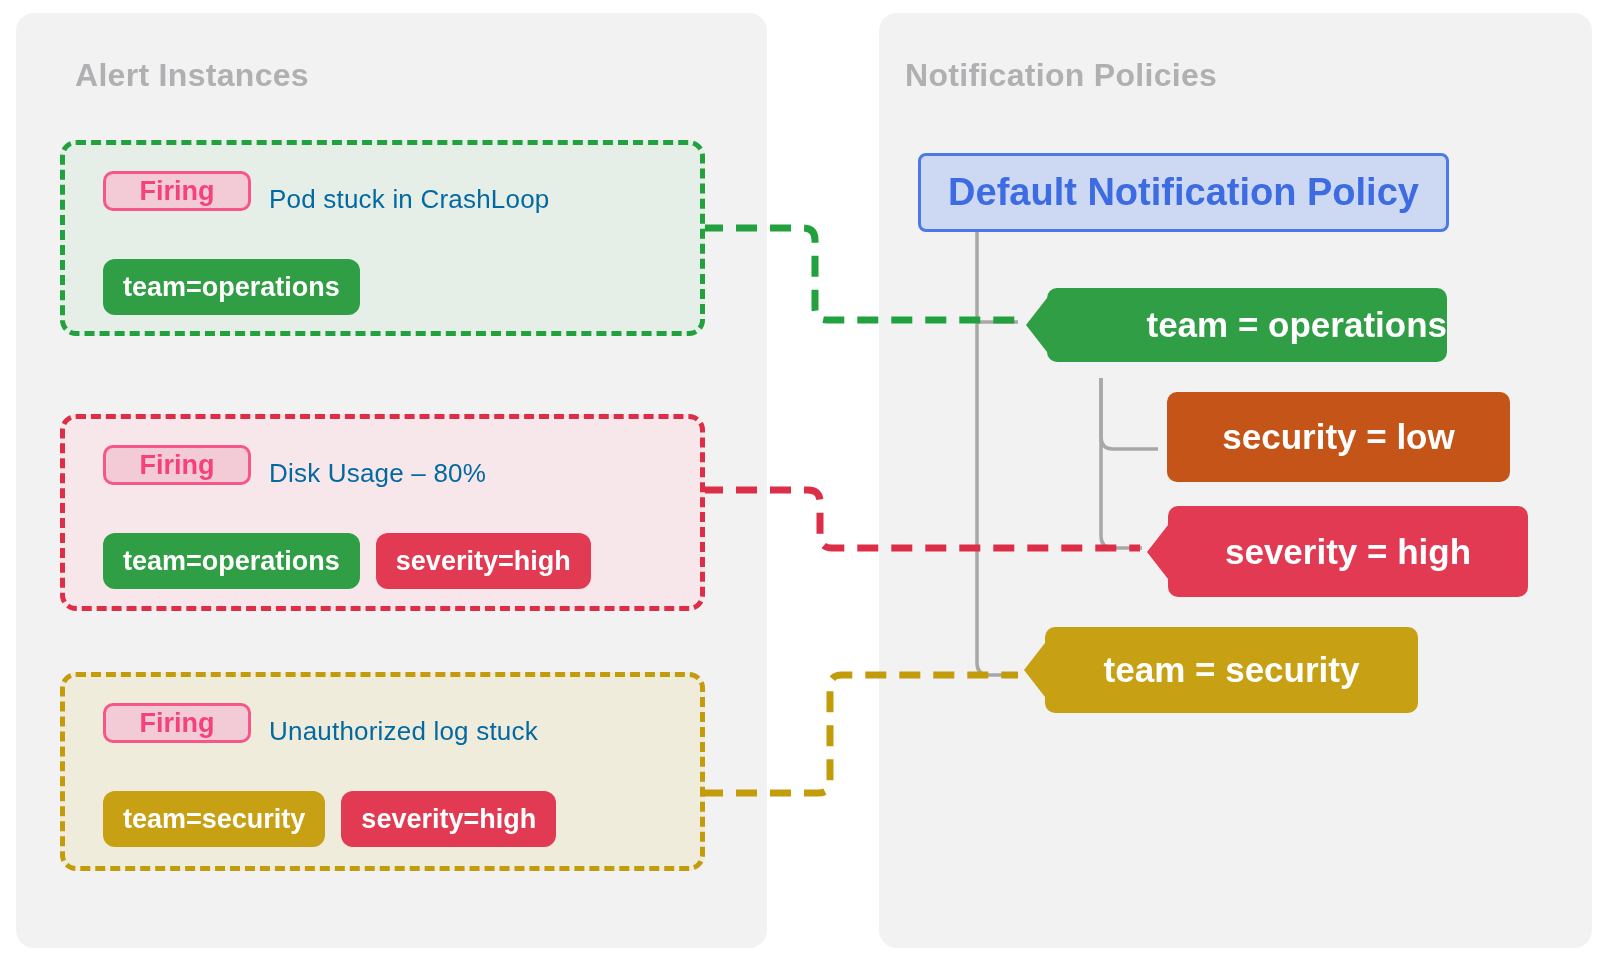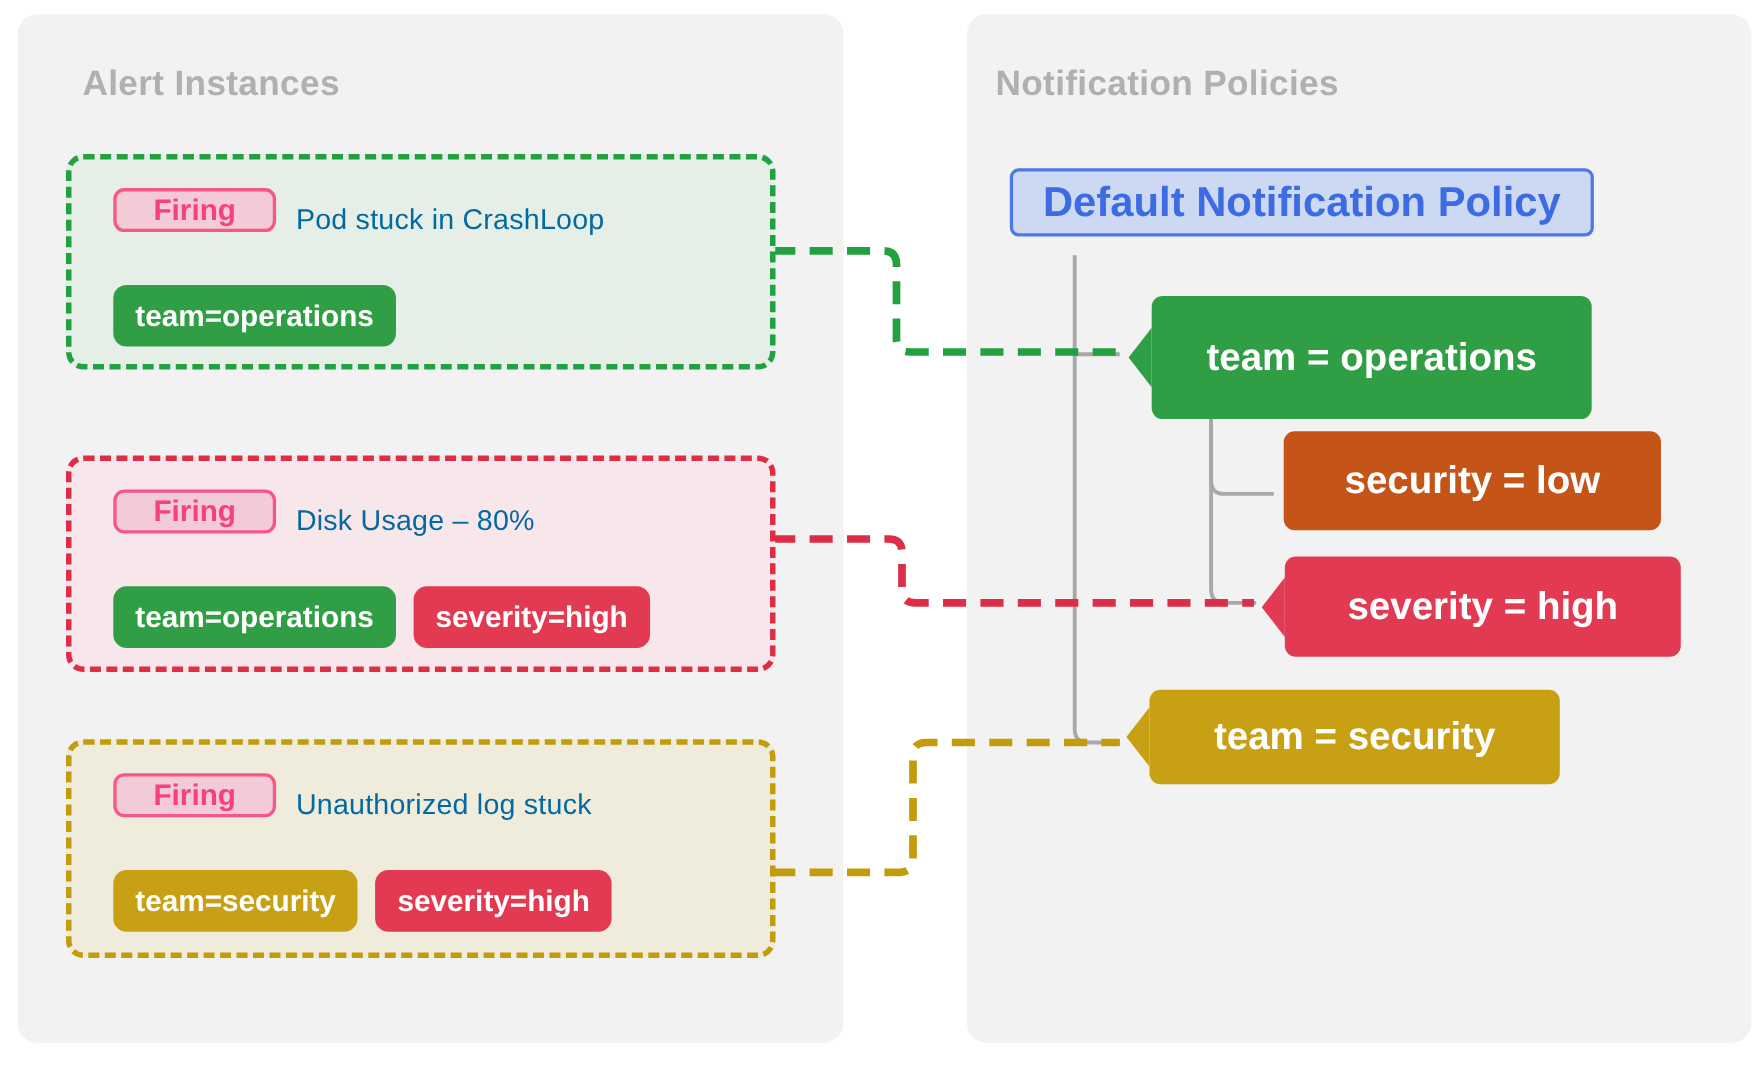--- a/index.html
+++ b/index.html
@@ -35,40 +35,40 @@
   .label{
     height:56px;display:flex;align-items:center;padding:0 20px;border-radius:12px;
     color:#ffffff;font-size:27px;font-weight:700;white-space:nowrap;
   }
   .label-green{background:#2f9e44;}
   .label-red{background:#e23a52;}
   .label-gold{background:#c7a013;}
 
   
   .root-policy{
-    position:absolute;left:918px;top:153px;width:531px;height:62px;box-sizing:border-box;
+    position:absolute;left:918px;top:153px;width:531px;height:79px;box-sizing:border-box;
     background:#cdd9f3;border:3px solid #4c79e5;border-radius:8px;
     display:flex;align-items:center;justify-content:center;
     font-size:38px;font-weight:700;color:#3d6be2;z-index:3;white-space:nowrap;
   }
   .tag{
     position:absolute;display:flex;align-items:center;justify-content:center;
     color:#ffffff;font-size:35px;font-weight:600;border-radius:10px;z-index:3;white-space:nowrap;
   }
   .tag-green{--c:#2f9e44;}
   .tag-orange{--c:#c45417;}
   .tag-red{--c:#e23a52;}
   .tag-gold{--c:#c7a013;}
   .tag{background:var(--c);}
   .tag.notch::before{
     content:"";position:absolute;right:100%;top:50%;transform:translateY(-50%);
     border-top:27px solid transparent;border-bottom:27px solid transparent;
     border-right:21px solid var(--c);
   }
-  #node-team-operations{left:1047px;top:269px;width:400px;height:112px;}
+  #node-team-operations{left:1047px;top:288px;width:400px;height:74px;justify-content:flex-end;}
   #node-severity-low{left:1167px;top:392px;width:343px;height:90px;}
   #node-severity-high{left:1168px;top:506px;width:360px;height:91px;}
   #node-team-security{left:1045px;top:627px;width:373px;height:86px;}
 </style>
 </head>
 <body>
 
 <div class="canvas">
 
   <section class="panel panel-left">

